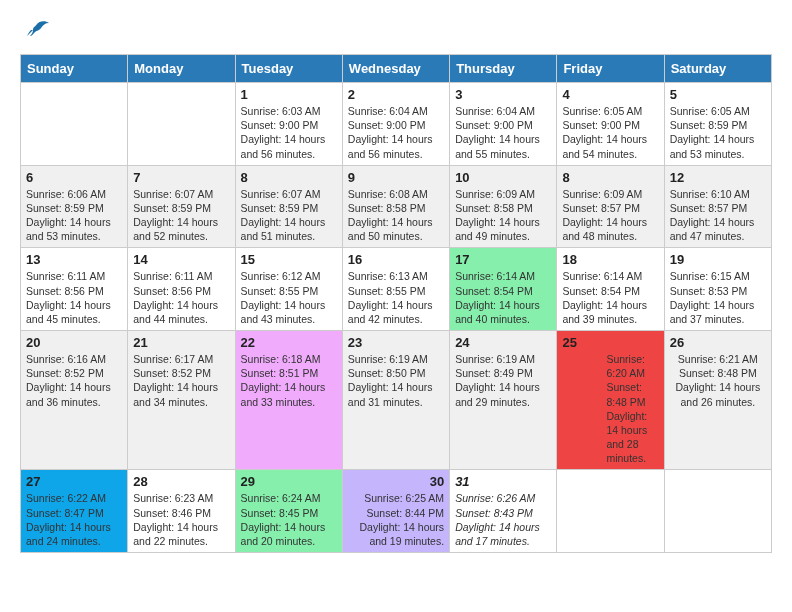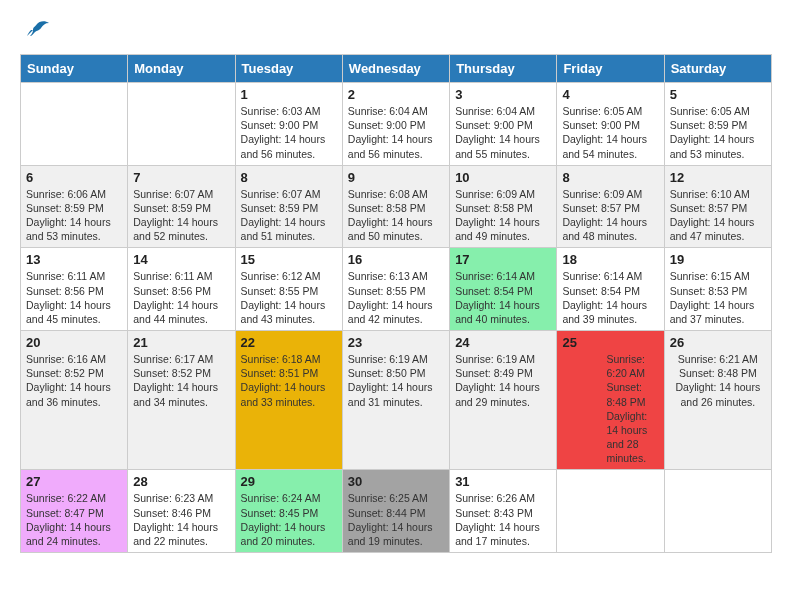--- a/index.html
+++ b/index.html
@@ -246,21 +246,21 @@
           <div class="day-info" style="white-space: pre-line;">Sunrise: 6:16 AM
 Sunset: 8:52 PM
 Daylight: 14 hours and 36 minutes.</div>
         </td>
         <td style="background: rgb(240, 240, 240);">
           <span class="day-num">21</span>
           <div class="day-info" style="white-space: pre-line;">Sunrise: 6:17 AM
 Sunset: 8:52 PM
 Daylight: 14 hours and 34 minutes.</div>
         </td>
-        <td style="background: #eab308;">
+        <td style="background: #f0abfc;">
           <span class="day-num">22</span>
           <div class="day-info" style="white-space: pre-line;">Sunrise: 6:18 AM
 Sunset: 8:51 PM
 Daylight: 14 hours and 33 minutes.</div>
         </td>
         <td style="background: rgb(240, 240, 240);">
           <span class="day-num">23</span>
           <div class="day-info" style="white-space: pre-line;">Sunrise: 6:19 AM
 Sunset: 8:50 PM
 Daylight: 14 hours and 31 minutes.</div>
@@ -278,45 +278,45 @@
 Daylight: 14 hours and 28 minutes.</div>
         </td>
         <td style="background: rgb(240, 240, 240);">
           <span class="day-num">26</span>
           <div class="day-info" style="white-space: pre-line; text-align: center;">Sunrise: 6:21 AM
 Sunset: 8:48 PM
 Daylight: 14 hours and 26 minutes.</div>
         </td>
       </tr>
       <tr>
-        <td style="background: #f0abfc;">
+        <td style="background: #0ea5e9;">
           <span class="day-num">27</span>
           <div class="day-info" style="white-space: pre-line;">Sunrise: 6:22 AM
 Sunset: 8:47 PM
 Daylight: 14 hours and 24 minutes.</div>
         </td>
         <td style="background: rgb(255, 255, 255);">
           <span class="day-num">28</span>
           <div class="day-info" style="white-space: pre-line;">Sunrise: 6:23 AM
 Sunset: 8:46 PM
 Daylight: 14 hours and 22 minutes.</div>
         </td>
         <td style="background: #86efac;">
           <span class="day-num">29</span>
           <div class="day-info" style="white-space: pre-line;">Sunrise: 6:24 AM
 Sunset: 8:45 PM
 Daylight: 14 hours and 20 minutes.</div>
         </td>
-        <td style="background: #a3a3a3;">
+        <td style="background: #c4b5fd; text-align: right;">
           <span class="day-num">30</span>
           <div class="day-info" style="white-space: pre-line;">Sunrise: 6:25 AM
 Sunset: 8:44 PM
 Daylight: 14 hours and 19 minutes.</div>
         </td>
-        <td style="background: rgb(255, 255, 255);">
+        <td style="background: rgb(255, 255, 255); font-style: italic;">
           <span class="day-num">31</span>
           <div class="day-info" style="white-space: pre-line;">Sunrise: 6:26 AM
 Sunset: 8:43 PM
 Daylight: 14 hours and 17 minutes.</div>
         </td>
         <td class="empty-cell"></td>
         <td class="empty-cell"></td>
       </tr>
     </tbody>
 </table>

